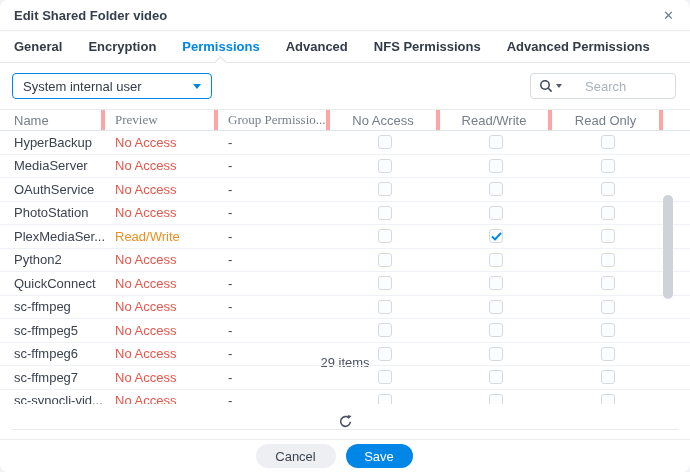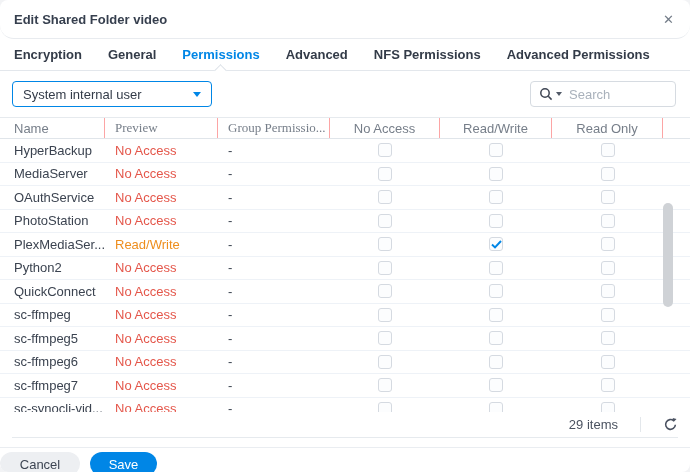--- a/index.html
+++ b/index.html
@@ -2,22 +2,22 @@
 <html><head>
 <meta charset="utf-8">
 <style>
   * { box-sizing: border-box; margin: 0; padding: 0; }
   html,body { background:#f2f3f5; font-family:"Liberation Sans","DejaVu Sans",sans-serif; }
   .dialog{
     position:relative; width:690px; height:472px; background:#fff;
     border-radius:8px; overflow:hidden; color:#39414f; font-size:13px;
   }
   
-  .titlebar{ height:39px; display:flex; align-items:center; justify-content:space-between;
-    padding:0 16px 0 14px; border-bottom:1px solid #e8ebef;border-radius:14px; }
+  .titlebar{ height:31px; display:flex; align-items:center; justify-content:space-between;
+    padding:0 16px 0 14px; border-bottom:1px solid #e8ebef; }
   .title{ font-weight:700; color:#363f4e; }
   .close{ color:#737c88; font-size:13px; cursor:pointer; line-height:1; }
   
   .tabbar{ height:32px; display:flex; gap:26px; padding:0 14px;
     border-bottom:1px solid #e3e7ec; align-items:stretch; }
   .tab{ display:flex; align-items:center; font-weight:700; color:#333b48; cursor:pointer; position:relative; }
   .tab.active{ color:#0086e6; }
   .tab.active::after{ content:""; position:absolute; left:50%; bottom:-5px; width:8px; height:8px;
     margin-left:-5px; background:#fff; border-left:1px solid #dde2e8; border-top:1px solid #dde2e8;
     transform:rotate(45deg); z-index:2; }
@@ -25,65 +25,65 @@
   .toolbar{ height:46px; display:flex; align-items:center; justify-content:space-between; padding:0 14px 0 12px; }
   .select{ width:200px; height:26px; border:1px solid #0086e6; border-radius:4px;
     display:flex; align-items:center; justify-content:space-between; padding:0 10px; cursor:pointer; }
   .select .val{ color:#333b48; }
   .sel-caret{ width:0; height:0; border-left:4px solid transparent; border-right:4px solid transparent;
     border-top:5px solid #0086e6; }
   .search{ width:146px; height:26px; border:1px solid #d6dbe1; border-radius:4px;
     display:flex; align-items:center; padding:0 8px; background:#fff; }
   .search-caret{ width:0; height:0; border-left:3.5px solid transparent; border-right:3.5px solid transparent;
     border-top:4px solid #525a68; margin-left:3px; }
-  .search input{ border:none; outline:none; flex:1; min-width:0; margin-left:7px; font-size:13px;
+  .search input{ border:none; outline:none; flex:1; min-width:0; margin-left:23px; font-size:13px;
     font-family:inherit; color:#333b48; background:transparent; }
   .search input::placeholder{ color:#a9b1bb; }
   
   .thead{ height:22px; display:flex; border-top:1px solid #e6eaee; border-bottom:1px solid #e0e5ea; }
-  .hcell{ display:flex; align-items:center; color:#767e89; border-right:1px solid #fca5a5; padding-left:14px; }
+  .hcell{ display:flex; align-items:center; color:#767e89; border-right:4px solid #fca5a5; padding-left:14px; }
   .hcell.center{ justify-content:center; padding-left:0; }
   .hcell.filler{ flex:1; border-right:none; }
   .col1{ width:105px; } .col2{ width:113px; } .col3{ width:112px; }
   .col4{ width:110px; } .col5{ width:112px; } .col6{ width:111px; }
   .hcell.col2,.hcell.col3{ padding-left:10px;font-family:Liberation Serif, serif; }
   .viewport{ position:relative; height:273px; overflow:hidden; }
   .row{ height:23.5px; display:flex; align-items:center; border-bottom:1px solid #eef2f7; cursor:pointer; }
   .cell{ display:flex; align-items:center; color:#3b4350; padding-left:14px; overflow:hidden; white-space:nowrap; }
   .cell.col2,.cell.col3{ padding-left:10px; }
   .cell.center{ justify-content:center; padding-left:0; }
   .checkbox{ width:14px; height:14px; border:1px solid #d5dae1; border-radius:3px; background:#fcfdfe;
     display:flex; align-items:center; justify-content:center; cursor:pointer; }
   .scroll-thumb{ position:absolute; right:17px; top:64px; width:10px; height:104px;
     border-radius:5px; background:#cfd2d6; cursor:pointer; }
   
   .statusbar{ height:26px; margin:0 12px; display:flex; align-items:center; justify-content:flex-end;
-    gap:22px; border-bottom:1px solid #e6eaee; color:#4a5260; }
+    gap:22px; border-bottom:1px solid #e6eaee; color:#4a5260;flex-direction:column; }
   .vdiv{ width:1px; height:15px; background:#e3e7eb; }
   .refresh{ display:flex; align-items:center; cursor:pointer; }
   
   .footer{ margin-top:9px; border-top:1px solid #eaedf1; height:33px; display:flex; align-items:center;
-    justify-content:flex-start; gap:10px; padding-right:22px; }
+    justify-content:center; gap:10px; padding-right:22px; }
   .btn{ height:24px; border:none; border-radius:12px; font-size:13px; font-family:inherit; cursor:pointer; }
   .btn.cancel{ width:80px; background:#edeff2; color:#3d4553; }
   .btn.save{ width:67px; background:#0086e6; color:#fff; }
 </style>
 </head>
 <body>
 
 <div class="dialog">
 
   <div class="titlebar">
     <span class="title">Edit Shared Folder video</span>
     <span class="close">✕</span>
   </div>
 
   <div class="tabbar">
+      <div class="tab">General</div>
       <div class="tab">Encryption</div>
-      <div class="tab">General</div>
       <div class="tab active">Permissions</div>
       <div class="tab">Advanced</div>
       <div class="tab">NFS Permissions</div>
       <div class="tab">Advanced Permissions</div>
     </div>
 
   <div class="toolbar">
     <div class="select">
       <span class="val">System internal user</span>
       <span class="sel-caret"></span>

